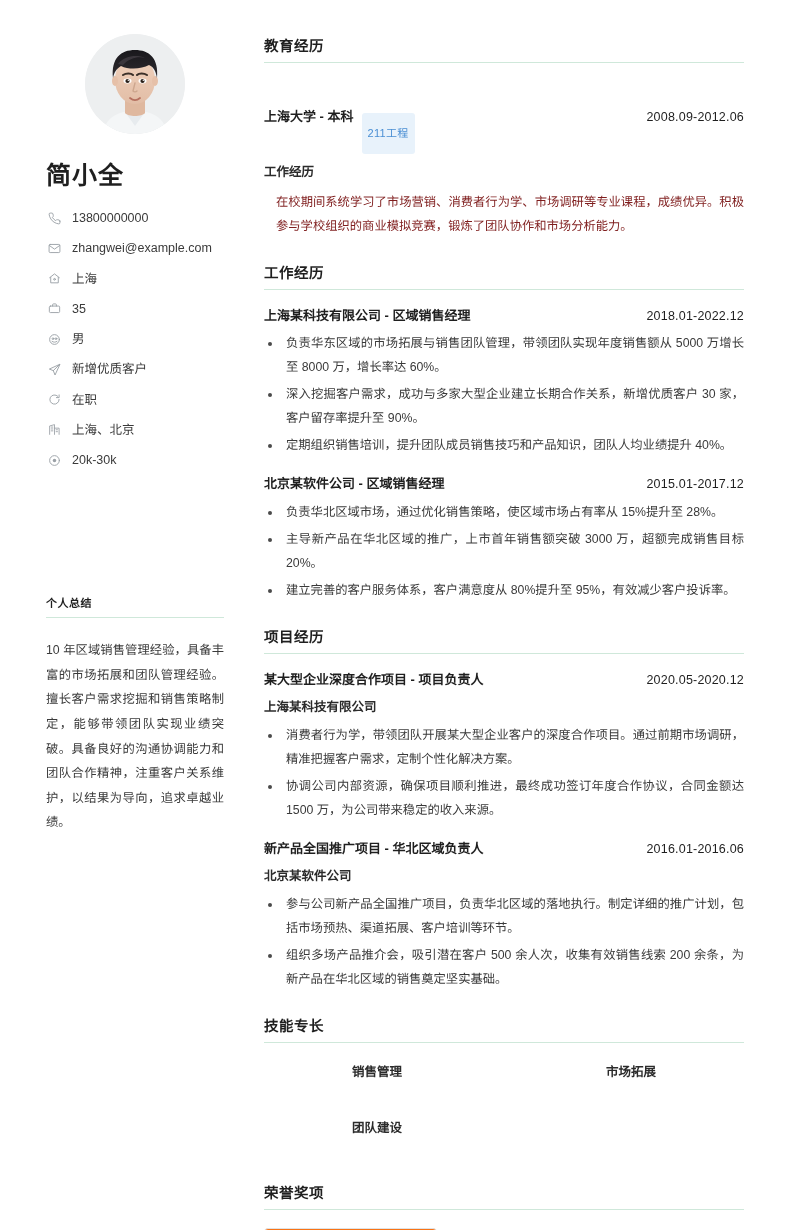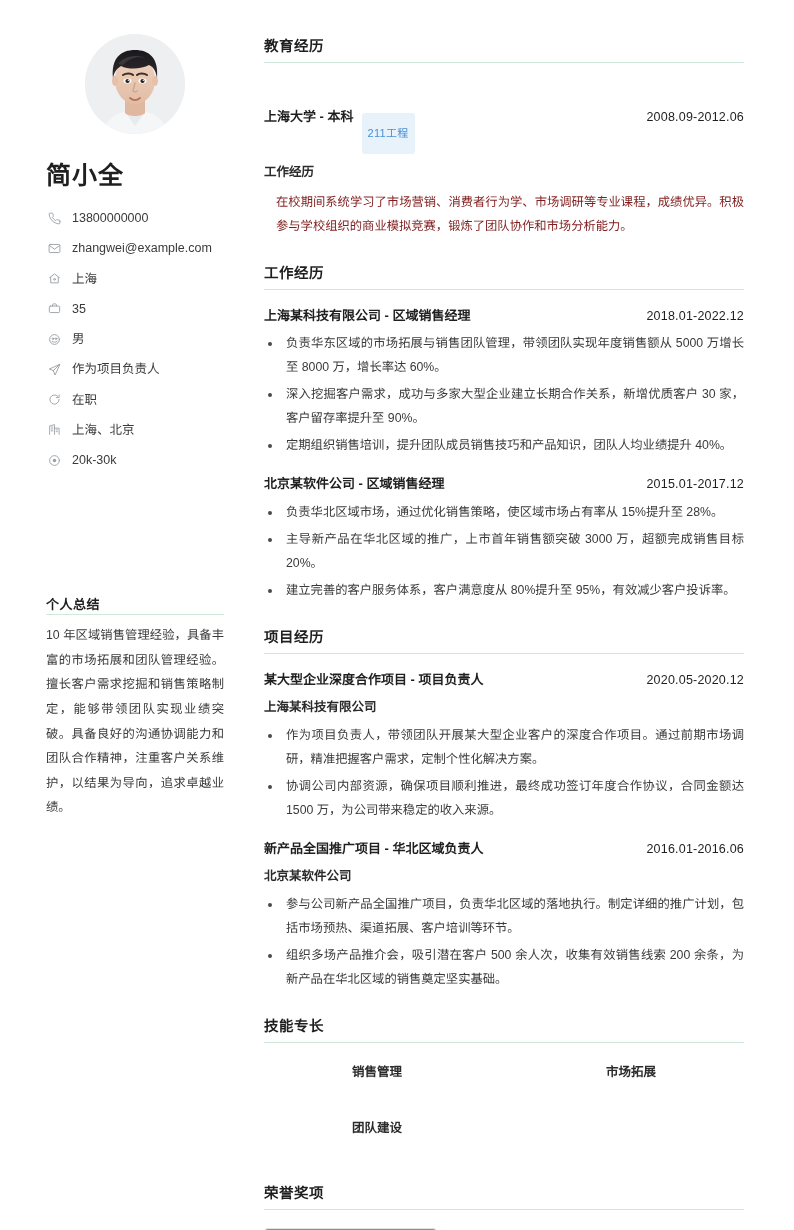--- a/index.html
+++ b/index.html
@@ -71,26 +71,26 @@
     display: flex;
     align-items: center;
     justify-content: center;
     color: #9aa0a6;
   }
   .contact-icon svg { display: block; }
   .contact-text { color: #3a3a3a; }
 
   .side-section { margin-top: 126px; }
   .side-heading {
-    font-size: 13px;
+    font-size: 11px;
     font-weight: bold;
     color: #1f1f1f;
-    padding-bottom: 1px;
+    padding-bottom: 7px;
     border-bottom: 1.5px solid #cfe8da;
-    margin-bottom: 8px;
+    margin-bottom: 20px;
     letter-spacing: .5px;
   }
   .side-summary {
     font-size: 12.3px;
     line-height: 2.0;
     color: #3a3a3a;
     text-align: justify;
   }
 
   
@@ -350,21 +350,21 @@
         <span class="contact-text">男</span>
       </li>
 
       <li class="contact-item">
         <span class="contact-icon">
           <svg width="13" height="13" viewBox="0 0 24 24" fill="none" stroke="currentColor" stroke-width="1.7" stroke-linecap="round" stroke-linejoin="round">
             <path d="M21.5 2.5 2.5 11.2l7.3 2.9 2.9 7.4z"></path>
             <path d="M21.5 2.5 9.8 14.1"></path>
           </svg>
         </span>
-        <span class="contact-text">作为项目负责人</span>
+        <span class="contact-text">新增优质客户</span>
       </li>
 
       <li class="contact-item">
         <span class="contact-icon">
           <svg width="13" height="13" viewBox="0 0 24 24" fill="none" stroke="currentColor" stroke-width="1.7" stroke-linecap="round" stroke-linejoin="round">
             <path d="M20.5 12a8.5 8.5 0 1 1-2.6-6.1"></path>
             <path d="M20.5 3.5v5h-5"></path>
           </svg>
         </span>
         <span class="contact-text">在职</span>
@@ -455,21 +455,21 @@
 
       <div class="entry">
         <div class="entry-head">
           <div class="entry-title">
             <span>某大型企业深度合作项目 - 项目负责人</span>
           </div>
           <div class="entry-date">2020.05-2020.12</div>
         </div>
         <div class="entry-sub">上海某科技有限公司</div>
         <ul class="bullets">
-          <li>作为项目负责人，带领团队开展某大型企业客户的深度合作项目。通过前期市场调研，精准把握客户需求，定制个性化解决方案。</li>
+          <li>消费者行为学，带领团队开展某大型企业客户的深度合作项目。通过前期市场调研，精准把握客户需求，定制个性化解决方案。</li>
           <li>协调公司内部资源，确保项目顺利推进，最终成功签订年度合作协议，合同金额达 1500 万，为公司带来稳定的收入来源。</li>
         </ul>
       </div>
 
       <div class="entry">
         <div class="entry-head">
           <div class="entry-title">
             <span>新产品全国推广项目 - 华北区域负责人</span>
           </div>
           <div class="entry-date">2016.01-2016.06</div>

